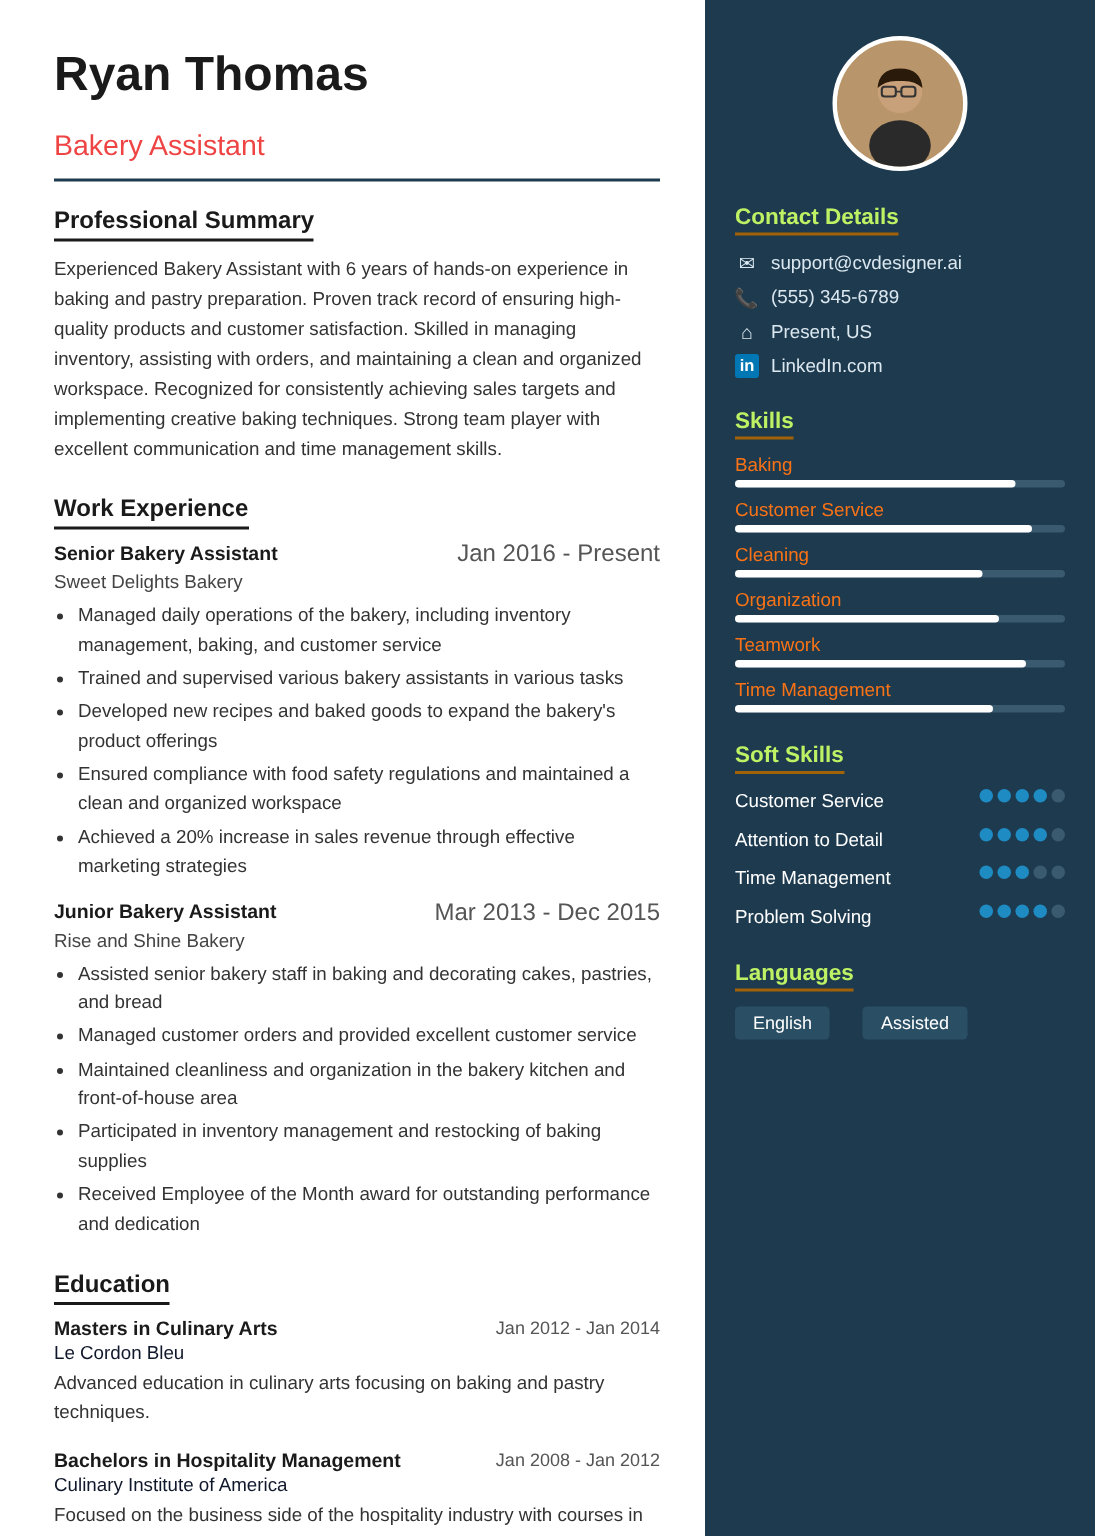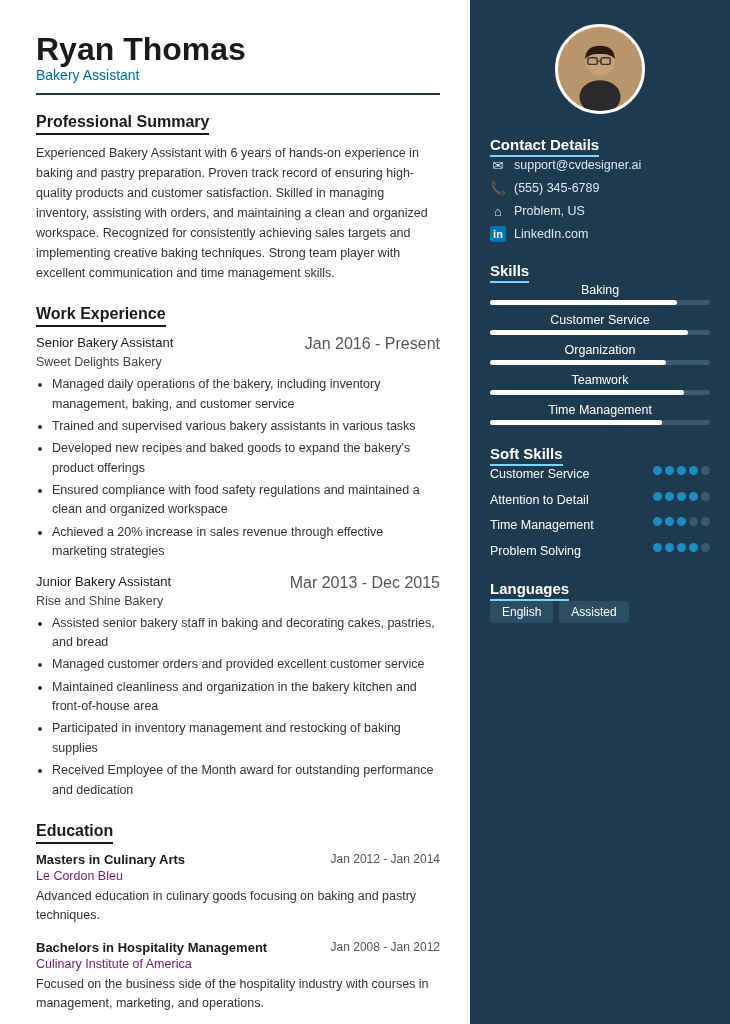--- a/index.html
+++ b/index.html
@@ -24,23 +24,23 @@
     }
 
     
     .name {
       font-size: 32px;
       font-weight: 700;
       color: #1a1a1a;
       line-height: 1.1;
     }
     .title {
-      font-size: 14px;
-      color: #0369a1;
-      margin-top: 0;
+      font-size: 19px;
+      color: #ef4444;
+      margin-top: 20px;
       margin-bottom: 10px;
     }
     .divider {
       border: none;
       border-top: 2px solid #1e3a4f;
       margin-bottom: 18px;
     }
     .section-title {
       font-size: 16px;
       font-weight: 700;
@@ -57,36 +57,36 @@
       line-height: 1.6;
     }
 
     
     .job-header {
       display: flex;
       justify-content: space-between;
       align-items: flex-start;
       margin-bottom: 2px;
     }
-    .job-title { font-weight: 400; font-size: 13px; color: #1a1a1a; }
+    .job-title { font-weight: 700; font-size: 13px; color: #1a1a1a; }
     .job-date { font-size: 16px; color: #555; white-space: nowrap; }
     .company { font-size: 12.5px; color: #444; margin-bottom: 6px; }
     .bullet-list { padding-left: 16px; margin-bottom: 12px; }
     .bullet-list li { font-size: 12.5px; color: #333; line-height: 1.55; margin-bottom: 3px; }
 
     
     .edu-header {
       display: flex;
       justify-content: space-between;
       align-items: flex-start;
       margin-bottom: 2px;
     }
     .edu-title { font-weight: 700; font-size: 13px; color: #1a1a1a; }
     .edu-date { font-size: 12px; color: #555; white-space: nowrap; }
-    .edu-school { font-size: 12.5px; color: #701a75; margin-bottom: 4px; }
+    .edu-school { font-size: 12.5px; color: #0f172a; margin-bottom: 4px; }
     .edu-desc { font-size: 12.5px; color: #333; line-height: 1.55; margin-bottom: 14px; }
 
     
     .avatar-wrap {
       display: flex;
       justify-content: center;
       margin-bottom: 22px;
     }
     .avatar {
       width: 90px;
@@ -98,24 +98,25 @@
       display: flex;
       align-items: center;
       justify-content: center;
     }
     .avatar svg { width: 90px; height: 90px; }
 
     .right-section { margin-bottom: 20px; }
     .right-section-title {
       font-size: 15px;
       font-weight: 700;
-      color: #ffffff;
-      border-bottom: 2px solid #7dd3fc;
+      color: #bef264;
+      border-bottom: 2px solid #a16207;
       display: inline-block;
       padding-bottom: 2px;
+      margin-bottom: 10px;
     }
 
     
     .contact-item {
       display: flex;
       align-items: center;
       gap: 8px;
       font-size: 12.5px;
       color: #dce8f0;
       margin-bottom: 7px;
@@ -125,21 +126,21 @@
       height: 16px;
       display: flex;
       align-items: center;
       justify-content: center;
       flex-shrink: 0;
       font-size: 13px;
     }
 
     
     .skill-row { margin-bottom: 8px; }
-    .skill-label { font-size: 12.5px; color: #ffffff; margin-bottom: 3px; text-align: center; }
+    .skill-label { font-size: 12.5px; color: #f97316; margin-bottom: 3px; }
     .skill-bar-bg {
       height: 5px;
       background: #3a5a70;
       border-radius: 3px;
       width: 100%;
     }
     .skill-bar-fill {
       height: 5px;
       background: #fff;
       border-radius: 3px;
@@ -156,21 +157,21 @@
     .dots-wrap { display: flex; flex-wrap: wrap; gap: 3px; justify-content: flex-end; max-width: 80px; }
     .dot {
       width: 9px;
       height: 9px;
       border-radius: 50%;
       background: #1e8bc3;
     }
     .dot.empty { background: #3a5a70; }
 
     
-    .lang-tags { display: flex; gap: 6px; flex-wrap: wrap; }
+    .lang-tags { display: flex; gap: 22px; flex-wrap: wrap; }
     .lang-tag {
       background: #2a4f65;
       color: #fff;
       font-size: 12px;
       padding: 4px 12px;
       border-radius: 3px;
     }
   </style>
 </head>
 <body>
@@ -226,21 +227,21 @@
 
   <div class="section">
     <div class="section-title">Education</div>
 
     <div>
       <div class="edu-header">
         <span class="edu-title">Masters in Culinary Arts</span>
         <span class="edu-date">Jan 2012 - Jan 2014</span>
       </div>
       <div class="edu-school">Le Cordon Bleu</div>
-      <div class="edu-desc">Advanced education in culinary goods focusing on baking and pastry techniques.</div>
+      <div class="edu-desc">Advanced education in culinary arts focusing on baking and pastry techniques.</div>
     </div>
 
     <div>
       <div class="edu-header">
         <span class="edu-title">Bachelors in Hospitality Management</span>
         <span class="edu-date">Jan 2008 - Jan 2012</span>
       </div>
       <div class="edu-school">Culinary Institute of America</div>
       <div class="edu-desc">Focused on the business side of the hospitality industry with courses in management, marketing, and operations.</div>
     </div>
@@ -274,21 +275,21 @@
       <div class="contact-item">
         <span class="contact-icon">✉</span>
         <span>support@cvdesigner.ai</span>
       </div>
       <div class="contact-item">
         <span class="contact-icon">📞</span>
         <span>(555) 345-6789</span>
       </div>
       <div class="contact-item">
         <span class="contact-icon">⌂</span>
-        <span>Problem, US</span>
+        <span>Present, US</span>
       </div>
       <div class="contact-item">
         <span class="contact-icon" style="font-weight:700;font-size:11px;background:#0077b5;border-radius:2px;color:#fff;width:16px;height:16px;display:flex;align-items:center;justify-content:center;">in</span>
         <span>LinkedIn.com</span>
       </div>
     </div>
   </div>
 
   <div class="right-section">
     <div class="right-section-title">Skills</div>
@@ -296,20 +297,26 @@
         <div class="skill-row">
       <div class="skill-label">Baking</div>
       <div class="skill-bar-bg">
         <div class="skill-bar-fill" style="width:85%"></div>
       </div>
     </div>
         <div class="skill-row">
       <div class="skill-label">Customer Service</div>
       <div class="skill-bar-bg">
         <div class="skill-bar-fill" style="width:90%"></div>
+      </div>
+    </div>
+        <div class="skill-row">
+      <div class="skill-label">Cleaning</div>
+      <div class="skill-bar-bg">
+        <div class="skill-bar-fill" style="width:75%"></div>
       </div>
     </div>
         <div class="skill-row">
       <div class="skill-label">Organization</div>
       <div class="skill-bar-bg">
         <div class="skill-bar-fill" style="width:80%"></div>
       </div>
     </div>
         <div class="skill-row">
       <div class="skill-label">Teamwork</div>

